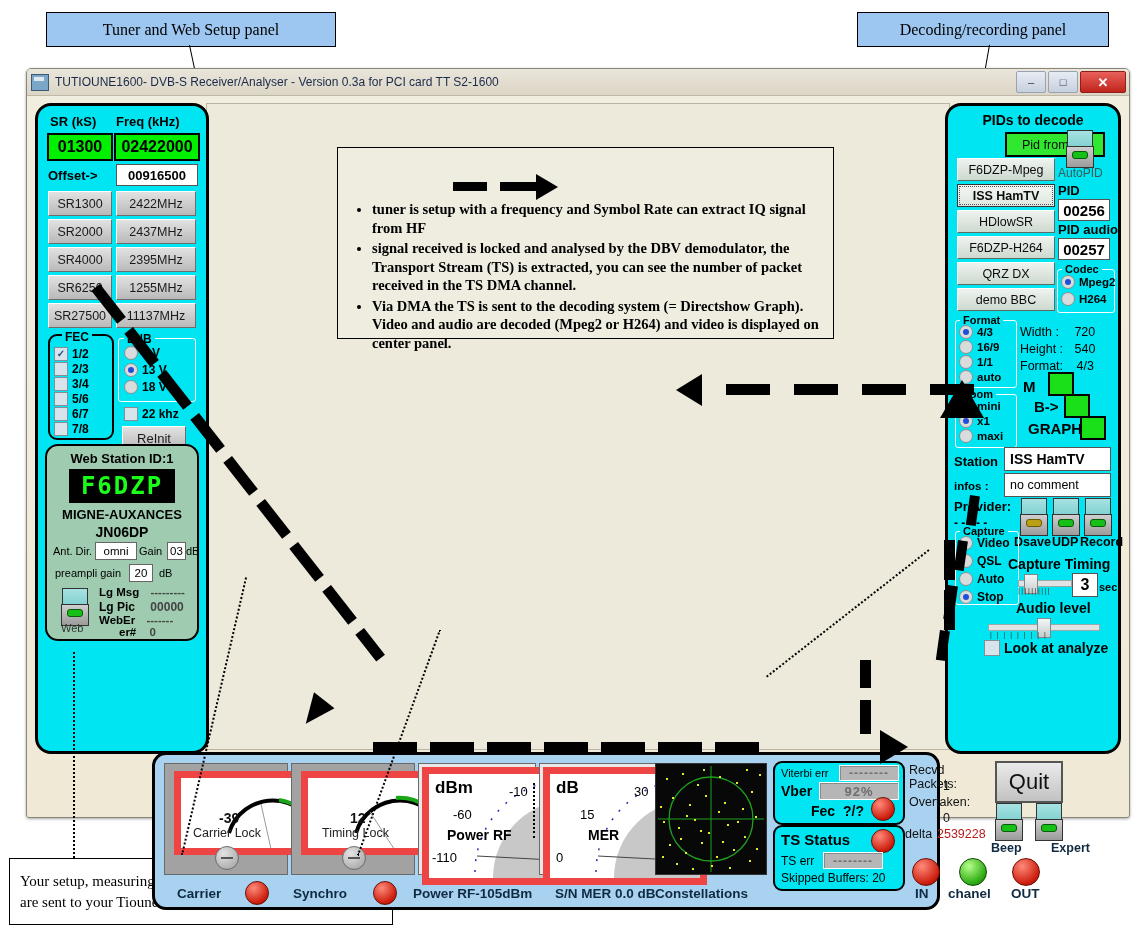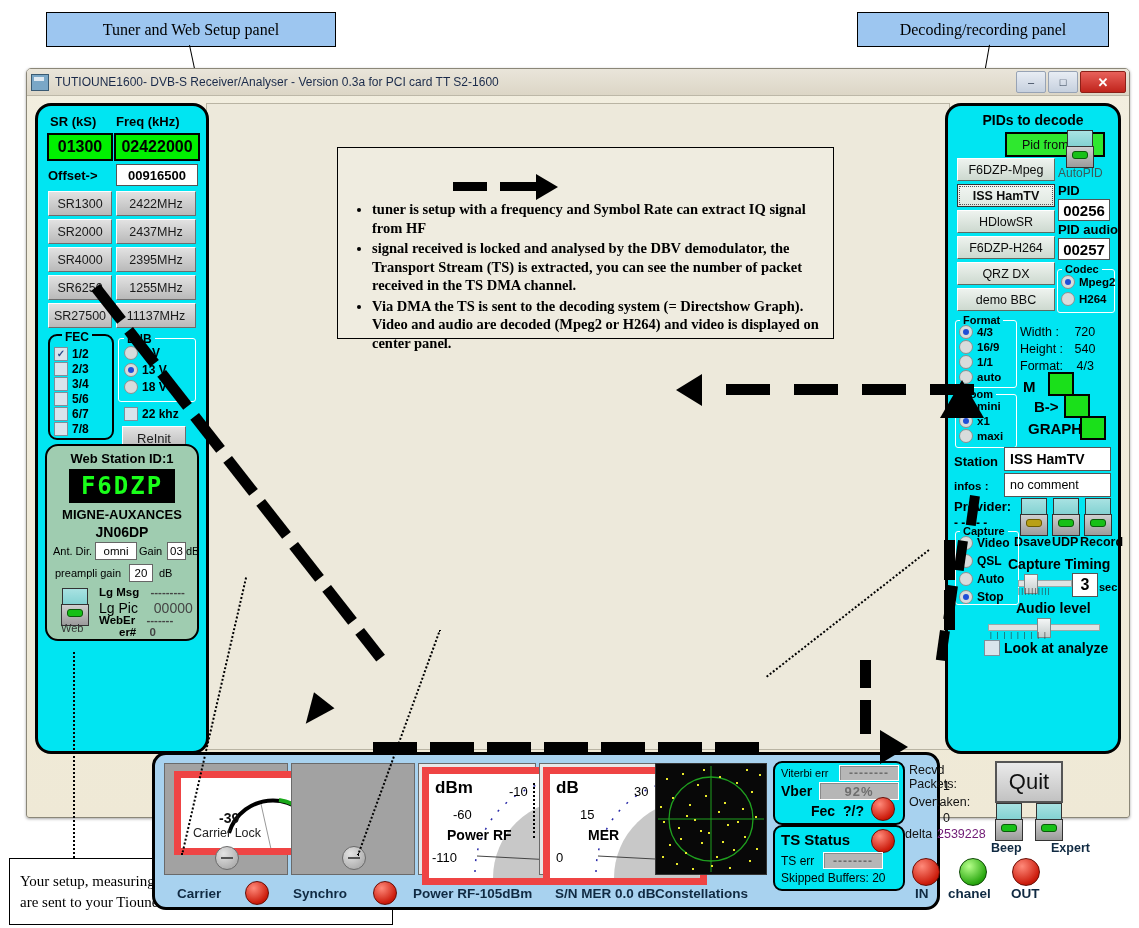--- a/index.html
+++ b/index.html
@@ -273,21 +273,21 @@
           <span class="top"></span>
           <span class="bot"></span>
           <span class="led"></span>
         </div>
         <div class="abs" style="left:14px;top:176px;font-size:11px;color:#333;">Web</div>
 
         <div class="abs" style="left:52px;top:140px;font-size:11.5px;font-weight:bold;color:#000;">
           <span>Lg Msg</span>
           <span style="margin-left:8px;color:#444;">---------</span>
         </div>
-        <div class="abs" style="left:52px;top:154px;font-size:14px;font-weight:normal;color:#000;">
+        <div class="abs" style="left:52px;top:154px;font-size:12px;font-weight:bold;color:#000;">
           <span>Lg Pic</span>
           <span style="margin-left:12px;color:#444;">00000</span>
         </div>
         <div class="abs" style="left:52px;top:168px;font-size:11.5px;font-weight:bold;color:#000;">
           <span>WebEr</span>
           <span style="margin-left:8px;color:#444;">-------</span>
         </div>
         <div class="abs" style="left:72px;top:180px;font-size:11.5px;font-weight:bold;color:#000;">
           <span>er#</span>
           <span style="margin-left:10px;color:#444;">0</span>
@@ -453,20 +453,29 @@
             <path d="M58,22 A46,46 0 0 1 96,55" fill="none" stroke="#1aa81a" stroke-width="4"></path>
             <line x1="52" y1="80" x2="40" y2="26" stroke="#999" stroke-width="1"></line>
           </svg>
           <div class="abs" style="left:38px;top:32px;font-size:14px;font-weight:bold;color:#111;">-39</div>
           <div class="abs" style="left:12px;top:48px;font-size:12.5px;color:#222;">Carrier Lock</div>
         </div>
         <div class="mbtn" style="left:50px;top:82px;"></div>
       </div>
 
       <div class="meterbox" style="left:136px;top:8px;width:122px;height:110px;">
+        <div class="meterface" style="left:9px;top:7px;width:104px;height:70px;overflow:hidden;">
+          <svg width="104" height="70">
+            <path d="M8,55 A46,46 0 0 1 96,55" fill="none" stroke="#000" stroke-width="4"></path>
+            <path d="M48,20 A46,46 0 0 1 96,55" fill="none" stroke="#1aa81a" stroke-width="4"></path>
+            <line x1="52" y1="80" x2="22" y2="34" stroke="#999" stroke-width="1"></line>
+          </svg>
+          <div class="abs" style="left:42px;top:32px;font-size:14px;font-weight:bold;color:#111;">12</div>
+          <div class="abs" style="left:14px;top:48px;font-size:12.5px;color:#222;">Timing Lock</div>
+        </div>
         <div class="mbtn" style="left:50px;top:82px;"></div>
       </div>
 
       <div class="meterbox" style="left:263px;top:8px;width:116px;height:110px;background:#e8e8e8;">
         <div class="meterface" style="left:3px;top:3px;width:110px;height:104px;overflow:hidden;background:#fff;">
           <svg width="110" height="104">
             <path d="M6,98 A92,92 0 0 1 98,6" fill="none" stroke="#2a2aa8" stroke-width="1.5" stroke-dasharray="2,9"></path>
             <path d="M24,104 A78,78 0 0 1 104,26 L110,104 Z" fill="#c8c8c8"></path>
             <circle cx="84" cy="86" r="7" fill="#000"></circle>
             <line x1="84" y1="86" x2="8" y2="82" stroke="#444" stroke-width="1"></line>
@@ -561,21 +570,21 @@
         <div class="abs" style="left:6px;top:27px;font-size:12px;color:#000;">TS err</div>
         <div class="greybar" style="left:48px;top:25px;width:58px;height:15px;">--------</div>
         <div class="abs" style="left:6px;top:44px;font-size:12px;color:#000;">Skipped Buffers: 20</div>
       </div>
 
       <div class="abs botlabel" style="left:754px;top:8px;font-size:12.5px;font-weight:normal;color:#111;">Recvd Packets:</div>
       <div class="abs" style="left:788px;top:24px;font-size:12.5px;color:#111;">1</div>
       <div class="abs" style="left:754px;top:40px;font-size:12.5px;color:#111;">Overtaken:</div>
       <div class="abs" style="left:788px;top:56px;font-size:12.5px;color:#111;">0</div>
       <div class="abs" style="left:750px;top:72px;font-size:12.5px;color:#111;">delta</div>
-      <div class="abs" style="left:782px;top:72px;font-size:12.5px;color:#701a75;">2539228</div>
+      <div class="abs" style="left:782px;top:72px;font-size:12.5px;color:#b91c1c;">2539228</div>
 
       <div id="quitbtn" style="left:840px;top:6px;width:64px;height:38px;">Quit</div>
       <div class="switch" style="left:840px;top:48px;">
         <span class="top"></span>
         <span class="bot"></span>
         <span class="led"></span>
         </div>
       <div class="switch" style="left:880px;top:48px;">
         <span class="top"></span>
         <span class="bot"></span>

